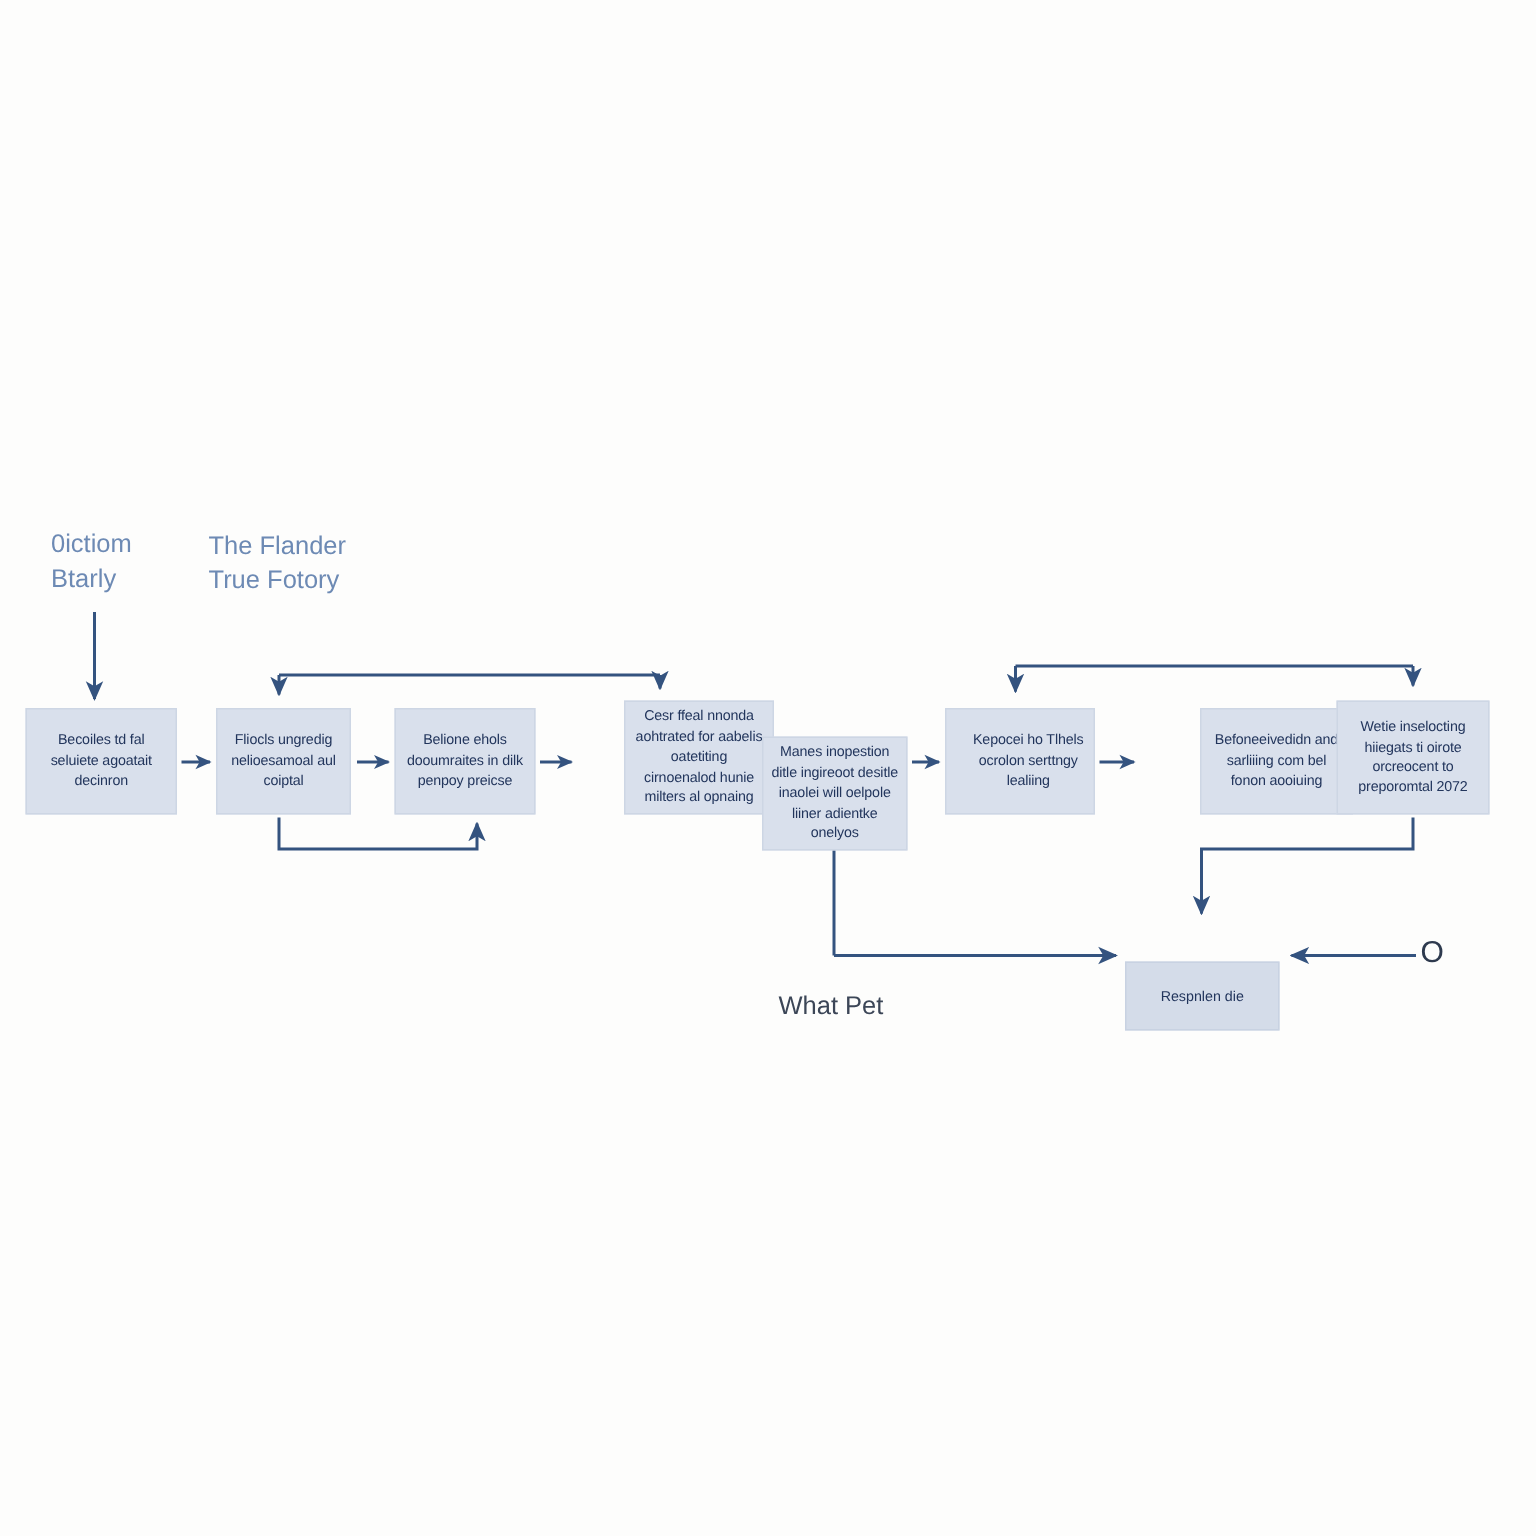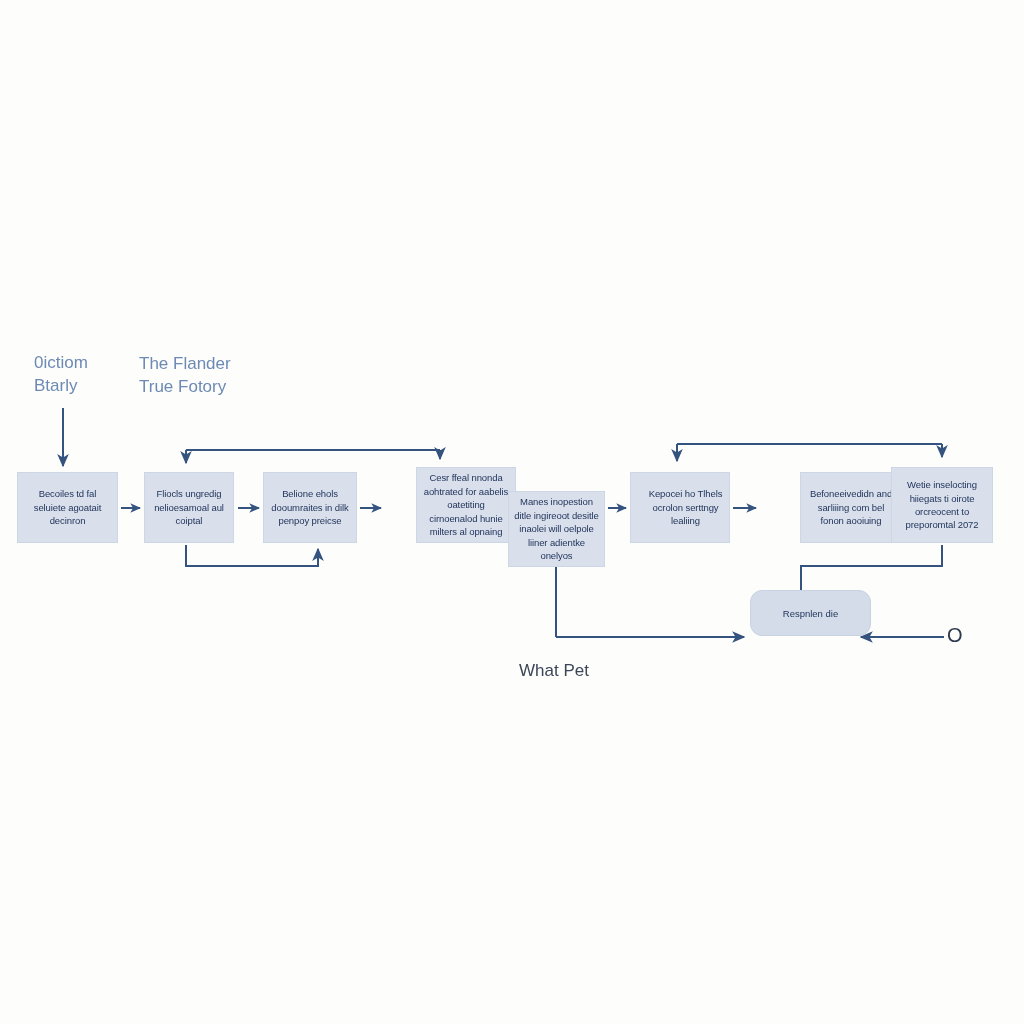--- a/index.html
+++ b/index.html
@@ -181,21 +181,21 @@
   </div>
 
   <div class="node" style="left:891px; top:467px; width:102px; height:76px;">
     <span>Wetie inselocting
 hiiegats ti oirote
 orcreocent to
 preporomtal
 2072</span>
   </div>
 
-  <div class="respond-node" style="left:750px; top:590px; width:121px; height:46px;border-radius:12px;">
+  <div class="respond-node" style="left:750px; top:641px; width:103px; height:46px;">
     <span>Respnlen die</span>
   </div>
 
   <div class="caption" style="left:34px; top:352px;">0ictiom
 Btarly</div>
 
   <div class="caption" style="left:139px; top:353px;">The Flander
 True Fotory</div>
 
   <div class="caption-dark" style="left:519px; top:660px;">What Pet</div>

